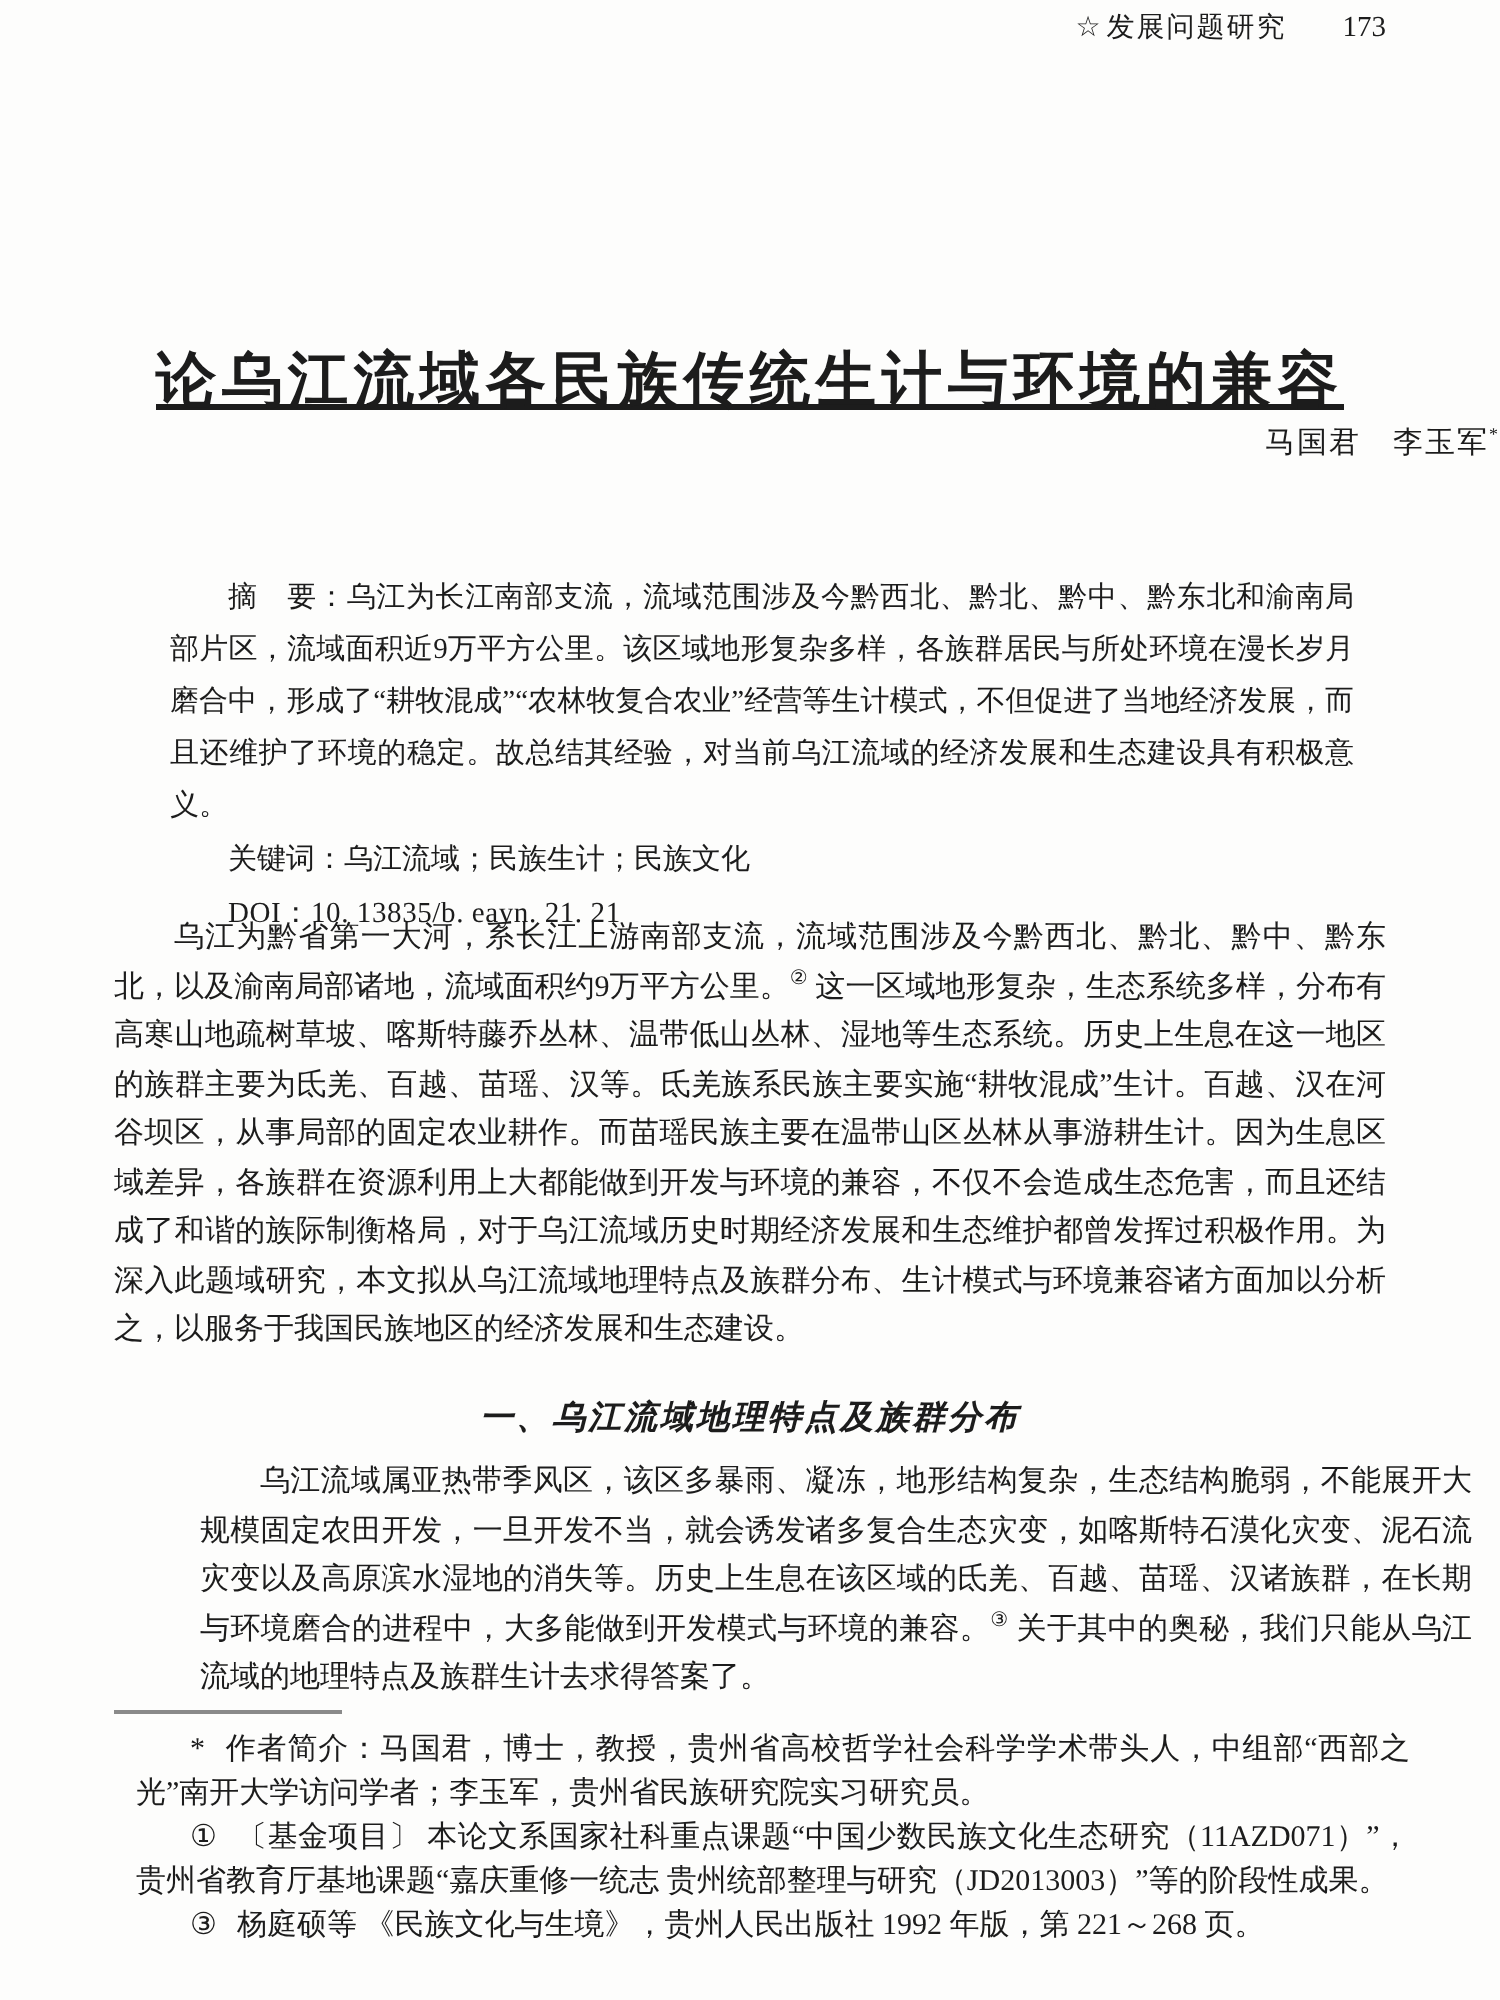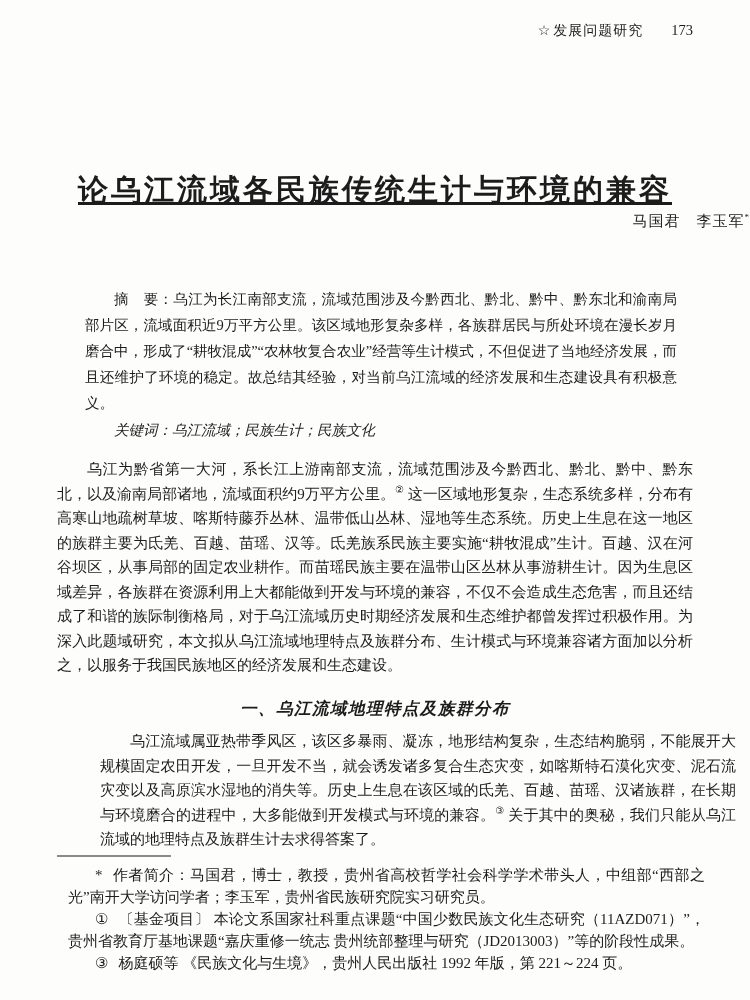--- a/index.html
+++ b/index.html
@@ -12,21 +12,21 @@
     width: 750px;
     height: 1000px;
     margin: 0 auto;
     background: #fdfdfc;
     color: #1c1c1c;
     overflow: hidden;
   }
   
   .running-head {
     position: absolute;
-    top: 22px;
+    top: 5px;
     right: 57px;
     font-size: 14px;
     letter-spacing: 1px;
     white-space: nowrap;
   }
   .running-head .star { font-size: 14px; margin-right: 2px; }
   .running-head .pagenum { margin-left: 28px; letter-spacing: 0; font-size: 14.5px; }
 
   
   .title {
@@ -55,21 +55,21 @@
   .abstract-block {
     position: absolute;
     top: 286px;
     left: 85px;
     width: 592px;
     font-size: 14.5px;
     line-height: 26px;
     text-align: justify;
   }
   .abstract-block p { margin: 0; text-indent: 2em; }
-  .abstract-block .kw-line { margin-top: 1px; font-style: italic; }
+  .abstract-block .kw-line { margin-top: 1px; }
   .abstract-block .doi-line { margin-top: 1px; letter-spacing: 0.3px; }
 
   
   .body-para {
     position: absolute;
     left: 57px;
     width: 636px;
     margin: 0;
     font-size: 15px;
     line-height: 24.5px;
@@ -124,29 +124,30 @@
 
   <h1 class="title">论乌江流域各民族传统生计与环境的兼容</h1>
 
   <div class="authors">
     <span>马国君　李玉军</span><sup>*</sup>
   </div>
 
   <div class="abstract-block">
     <p><span>摘　要：</span><span>乌江为长江南部支流，流域范围涉及今黔西北、黔北、黔中、黔东北和渝南局部片区，流域面积近9万平方公里。该区域地形复杂多样，各族群居民与所处环境在漫长岁月磨合中，形成了“耕牧混成”“农林牧复合农业”经营等生计模式，不但促进了当地经济发展，而且还维护了环境的稳定。故总结其经验，对当前乌江流域的经济发展和生态建设具有积极意义。</span></p>
     <p class="kw-line"><span>关键词：</span><span>乌江流域；民族生计；民族文化</span></p>
+    <p class="doi-line"><span>DOI：</span><span>10. 13835/b. eayn. 21. 21</span></p>
   </div>
 
   <p class="body-para para-1"><span>乌江为黔省第一大河，系长江上游南部支流，流域范围涉及今黔西北、黔北、黔中、黔东北，以及渝南局部诸地，流域面积约9万平方公里。</span><sup>②</sup><span> 这一区域地形复杂，生态系统多样，分布有高寒山地疏树草坡、喀斯特藤乔丛林、温带低山丛林、湿地等生态系统。历史上生息在这一地区的族群主要为氐羌、百越、苗瑶、汉等。氐羌族系民族主要实施“耕牧混成”生计。百越、汉在河谷坝区，从事局部的固定农业耕作。而苗瑶民族主要在温带山区丛林从事游耕生计。因为生息区域差异，各族群在资源利用上大都能做到开发与环境的兼容，不仅不会造成生态危害，而且还结成了和谐的族际制衡格局，对于乌江流域历史时期经济发展和生态维护都曾发挥过积极作用。为深入此题域研究，本文拟从乌江流域地理特点及族群分布、生计模式与环境兼容诸方面加以分析之，以服务于我国民族地区的经济发展和生态建设。</span></p>
 
   <h2 class="section-heading">一、乌江流域地理特点及族群分布</h2>
 
   <p class="body-para para-2"><span>乌江流域属亚热带季风区，该区多暴雨、凝冻，地形结构复杂，生态结构脆弱，不能展开大规模固定农田开发，一旦开发不当，就会诱发诸多复合生态灾变，如喀斯特石漠化灾变、泥石流灾变以及高原滨水湿地的消失等。历史上生息在该区域的氐羌、百越、苗瑶、汉诸族群，在长期与环境磨合的进程中，大多能做到开发模式与环境的兼容。</span><sup>③</sup><span> 关于其中的奥秘，我们只能从乌江流域的地理特点及族群生计去求得答案了。</span></p>
 
   <div class="footnote-rule"></div>
 
   <div class="footnotes">
     <p><span class="fn-marker">*</span><span>作者简介：马国君，博士，教授，贵州省高校哲学社会科学学术带头人，中组部“西部之光”南开大学访问学者；李玉军，贵州省民族研究院实习研究员。</span></p>
     <p><span class="fn-marker">①</span><span>〔基金项目〕 本论文系国家社科重点课题“中国少数民族文化生态研究（11AZD071）”，贵州省教育厅基地课题“嘉庆重修一统志 贵州统部整理与研究（JD2013003）”等的阶段性成果。</span></p>
-    <p><span class="fn-marker">③</span><span>杨庭硕等 《民族文化与生境》，贵州人民出版社 1992 年版，第 221～224 页。</span></p>
+    <p><span class="fn-marker">③</span><span>杨庭硕等 《民族文化与生境》，贵州人民出版社 1992 年版，第 221～268 页。</span></p>
   </div>
 
 </div>
 
 </body></html>

